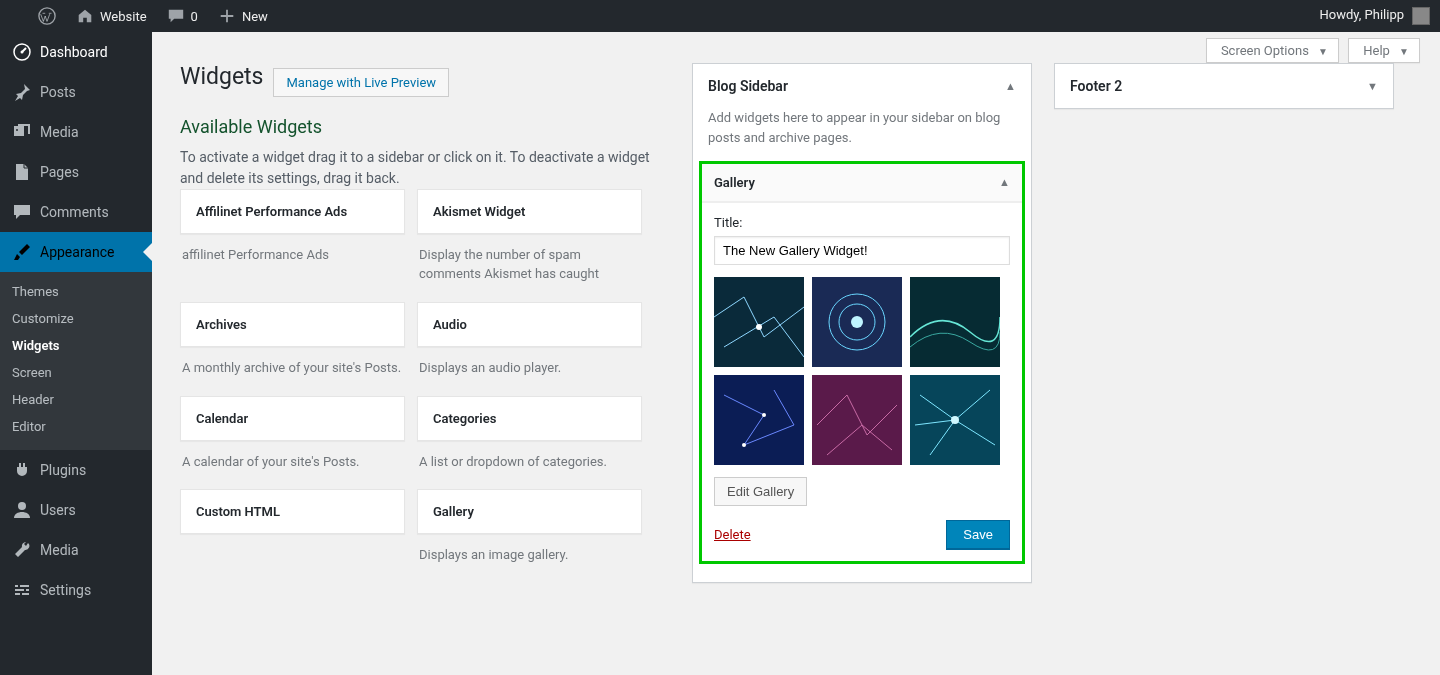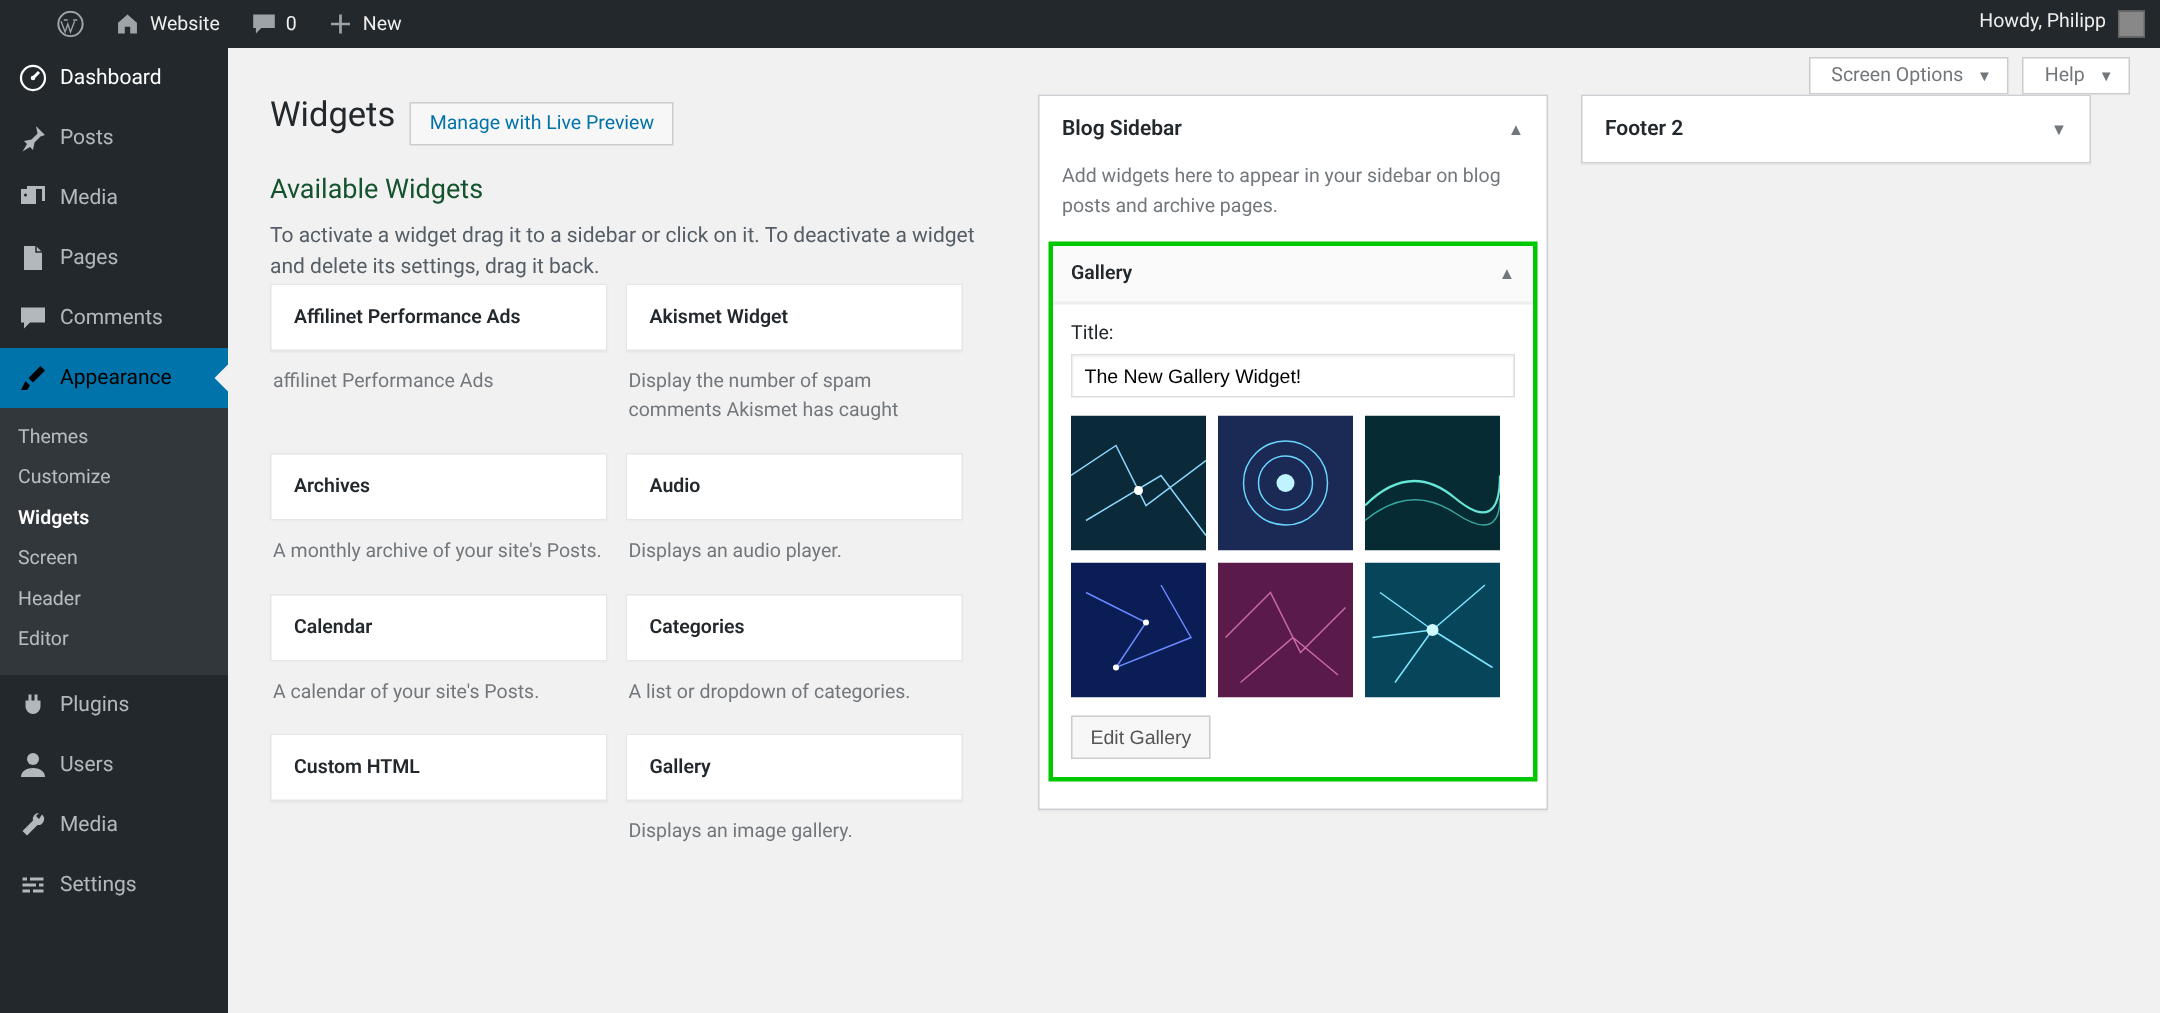--- a/index.html
+++ b/index.html
@@ -322,20 +322,24 @@
                 </div>
               <div class="thumb">
                   <svg viewBox="0 0 90 90">
                     <rect width="90" height="90" fill="#06455a"></rect>
                     <path d="M45 45 L10 20 M45 45 L80 15 M45 45 L20 80 M45 45 L85 70 M45 45 L5 50" stroke="#7ee6ff" stroke-width="1"></path>
                     <circle cx="45" cy="45" r="4" fill="#d0f8ff"></circle>
                   </svg>
                 </div>
             </div>
             <button class="btn-secondary">Edit Gallery</button>
+            <div class="wb-foot">
+              <span class="del-link">Delete</span>
+              <button class="btn-primary">Save</button>
+            </div>
           </div>
         </div>
         <div style="height:8px"></div>
       </div>
     </div>
 
     <div class="col-right">
       <div class="sidebar-panel">
         <div class="sp-header">
           <span class="sp-title">Footer 2</span>

